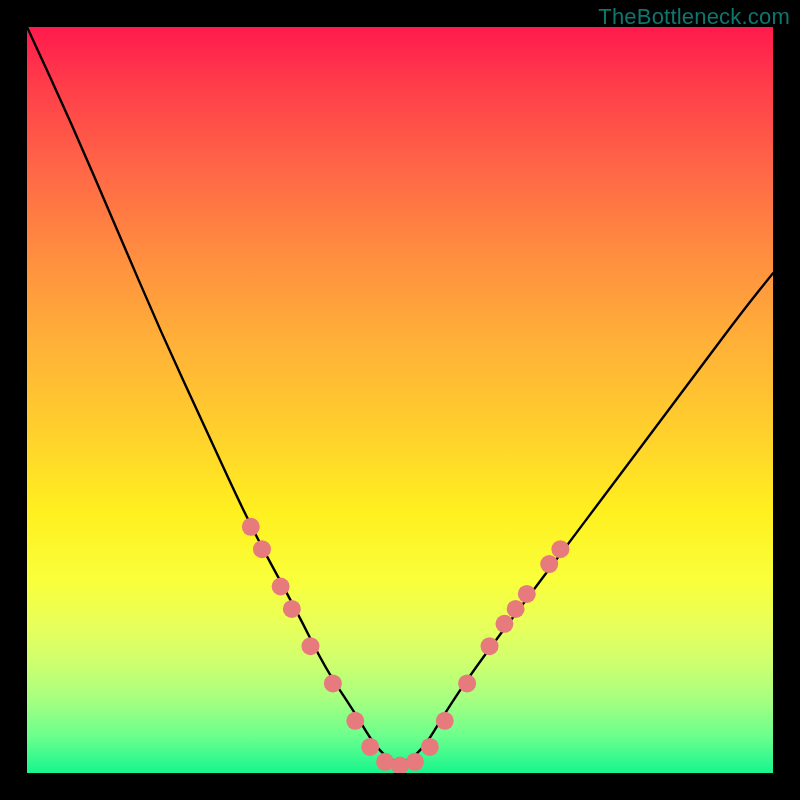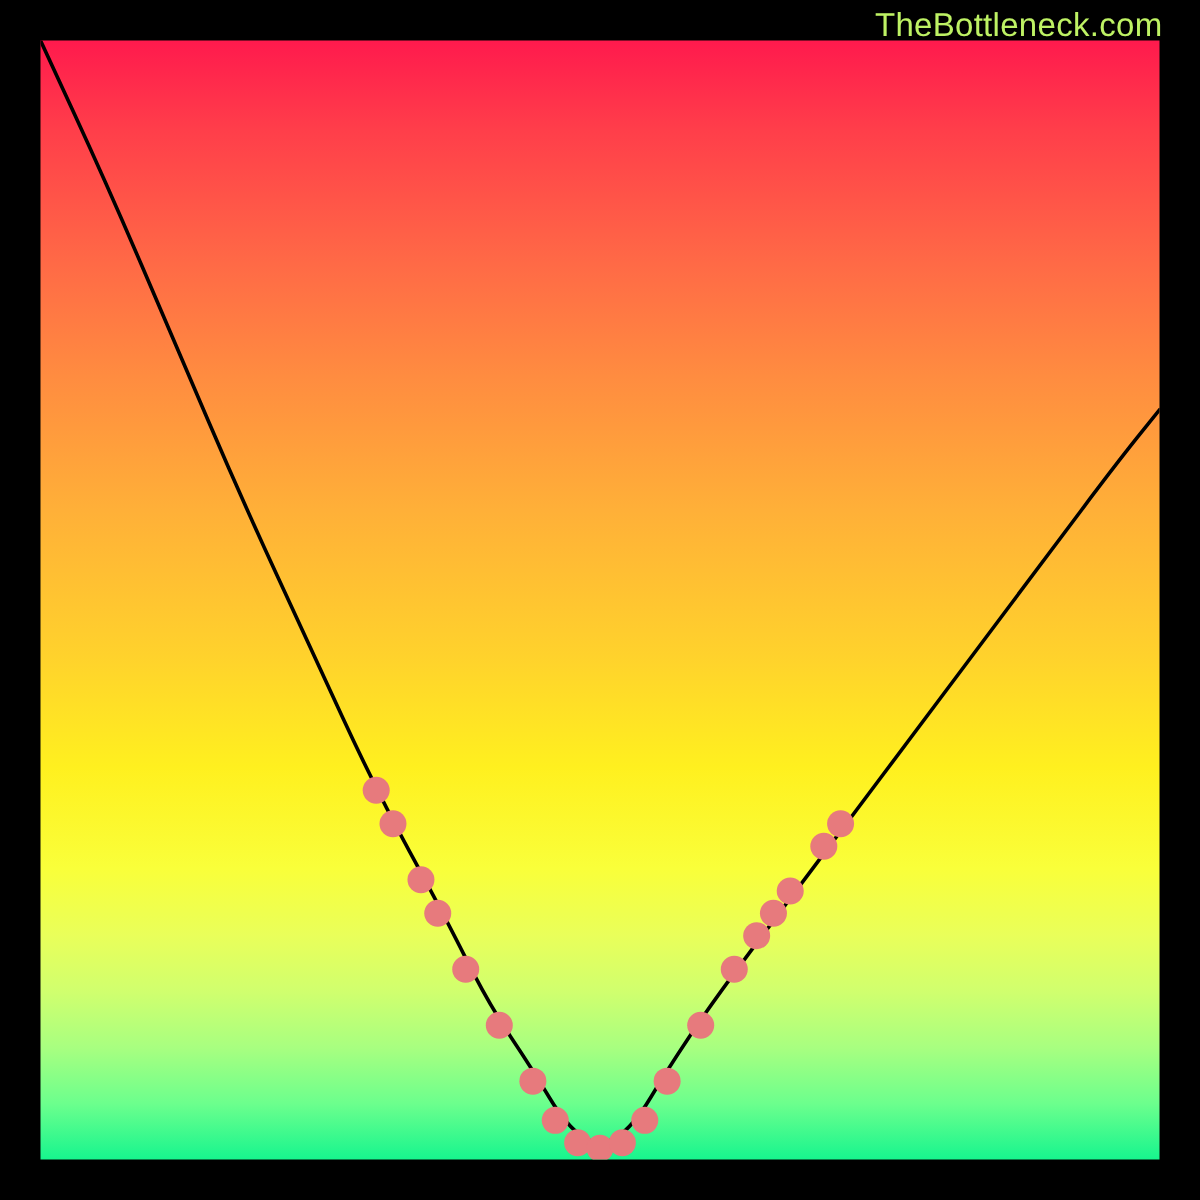--- a/index.html
+++ b/index.html
@@ -41,22 +41,22 @@
   svg.curve {
     position: absolute;
     left: 0;
     top: 0;
     width: 746px;
     height: 746px;
   }
   .watermark {
     position: absolute;
     top: 4px;
-    right: 25px;
-    color: #bef264;
+    right: 10px;
+    color: #0f766e;
     font-size: 22px;
     font-weight: 500;
     letter-spacing: 0.2px;
     user-select: none;
   }
 </style>
 </head>
 <body>
 
 <div class="chart-wrap">

